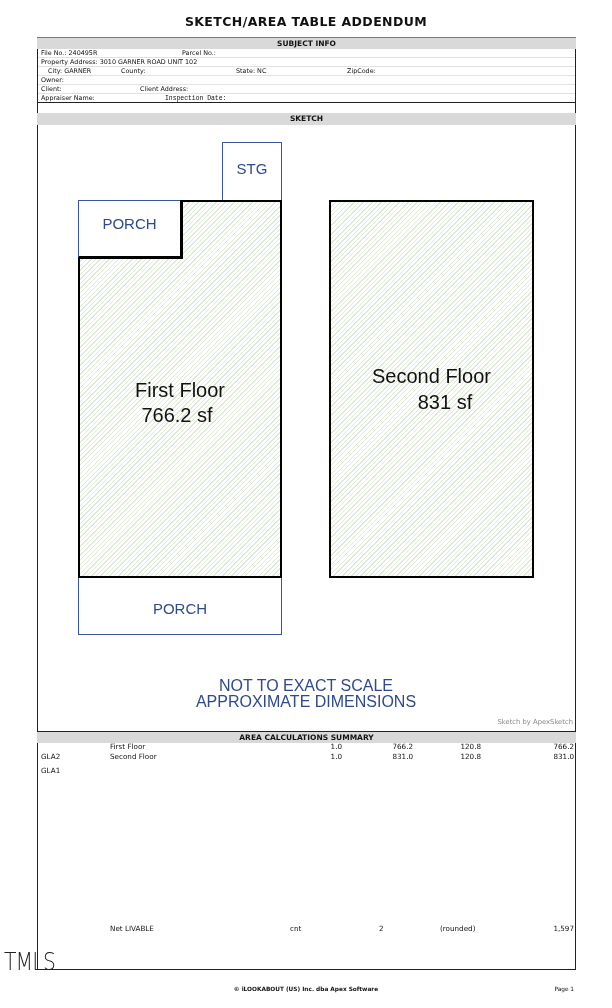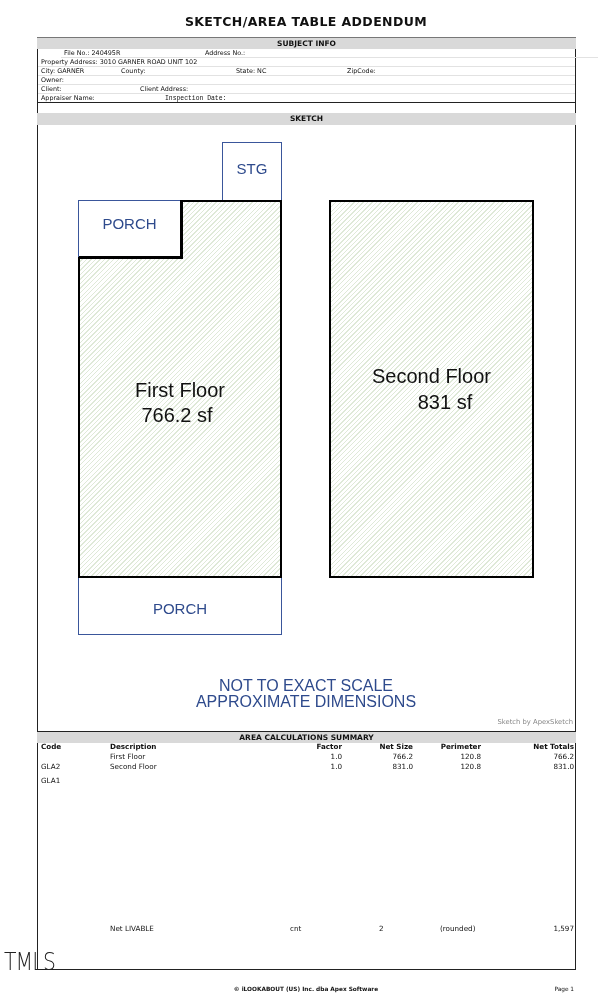--- a/index.html
+++ b/index.html
@@ -25,29 +25,29 @@
   .tmls { position:absolute; left:4px; top:948px; font-family:"DejaVu Sans", sans-serif; font-size:24px; font-weight:100; letter-spacing:-1px; color:#222; transform:scaleX(0.85); transform-origin:left; }
 </style>
 </head>
 <body>
 
 <div class="title">SKETCH/AREA TABLE ADDENDUM</div>
 
 <div class="frame"></div>
 
 <div class="sec-head" style="top:37px;">SUBJECT INFO</div>
-<div class="row" style="top:49px;margin-left:23px;">
+<div class="row" style="top:49px;">
   <span style="left:3px;">File No.: 240495R</span>
-  <span style="left:144px;">Address No.:</span>
+  <span style="left:144px;">Parcel No.:</span>
 </div>
 <div class="row" style="top:58px;">
   <span style="left:3px;">Property Address: 3010 GARNER ROAD UNIT 102</span>
 </div>
 <div class="row" style="top:67px;">
-  <span style="left:3px;">City: GARNER</span>
+  <span style="left:10px;">City: GARNER</span>
   <span style="left:83px;">County:</span>
   <span style="left:198px;">State: NC</span>
   <span style="left:309px;text-align:center;">ZipCode:</span>
 </div>
 <div class="row" style="top:76px;">
   <span style="left:3px;">Owner:</span>
 </div>
 <div class="row" style="top:85px;">
   <span style="left:3px;">Client:</span>
   <span style="left:102px;">Client Address:</span>
@@ -80,28 +80,20 @@
 <div class="blk hatch" style="left:329px; top:200px; width:205px; height:378px; border:2.5px solid #000;"></div>
 <div class="lbl-black" style="left:331px; top:364px; width:201px;">Second Floor</div>
 <div class="lbl-black" style="left:331px; top:390px; width:228px;">831 sf</div>
 
 <div class="note" style="top:677px;">NOT TO EXACT SCALE</div>
 <div class="note" style="top:693px;">APPROXIMATE DIMENSIONS</div>
 <div class="credit">Sketch by ApexSketch</div>
 
 <div class="sec-head area-head">AREA CALCULATIONS SUMMARY</div>
 <div class="tbl" style="top:742px;">
-  <div class="r hdr">
-    <span class="c" style="left:1px;">Code</span>
-    <span class="c" style="left:70px;">Description</span>
-    <span class="c" style="right:232px;">Factor</span>
-    <span class="c" style="right:161px;">Net Size</span>
-    <span class="c" style="right:93px;">Perimeter</span>
-    <span class="c" style="right:0px;">Net Totals</span>
-  </div>
   <div class="r">
     <span class="c" style="left:1px;margin-top:24px;">GLA1</span>
     <span class="c" style="left:70px;">First Floor</span>
     <span class="c" style="right:232px;">1.0</span>
     <span class="c" style="right:161px;">766.2</span>
     <span class="c" style="right:93px;">120.8</span>
     <span class="c" style="right:0px;">766.2</span>
   </div>
   <div class="r">
     <span class="c" style="left:1px;">GLA2</span>

